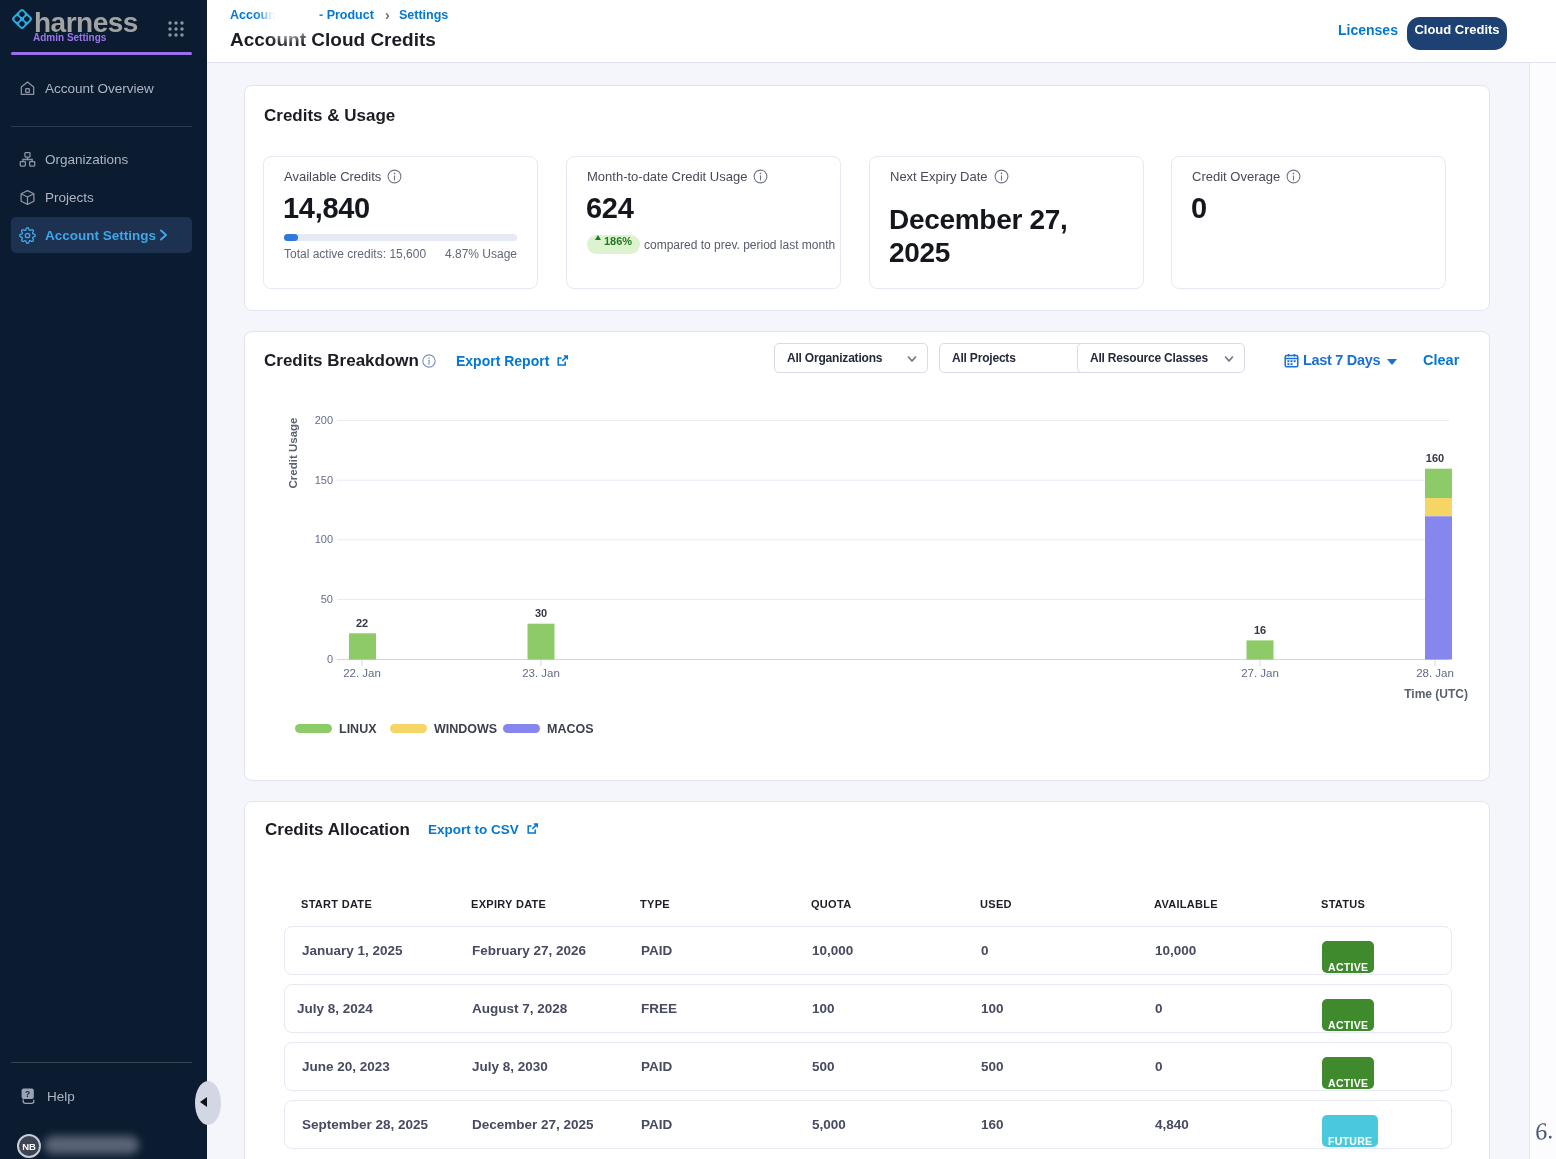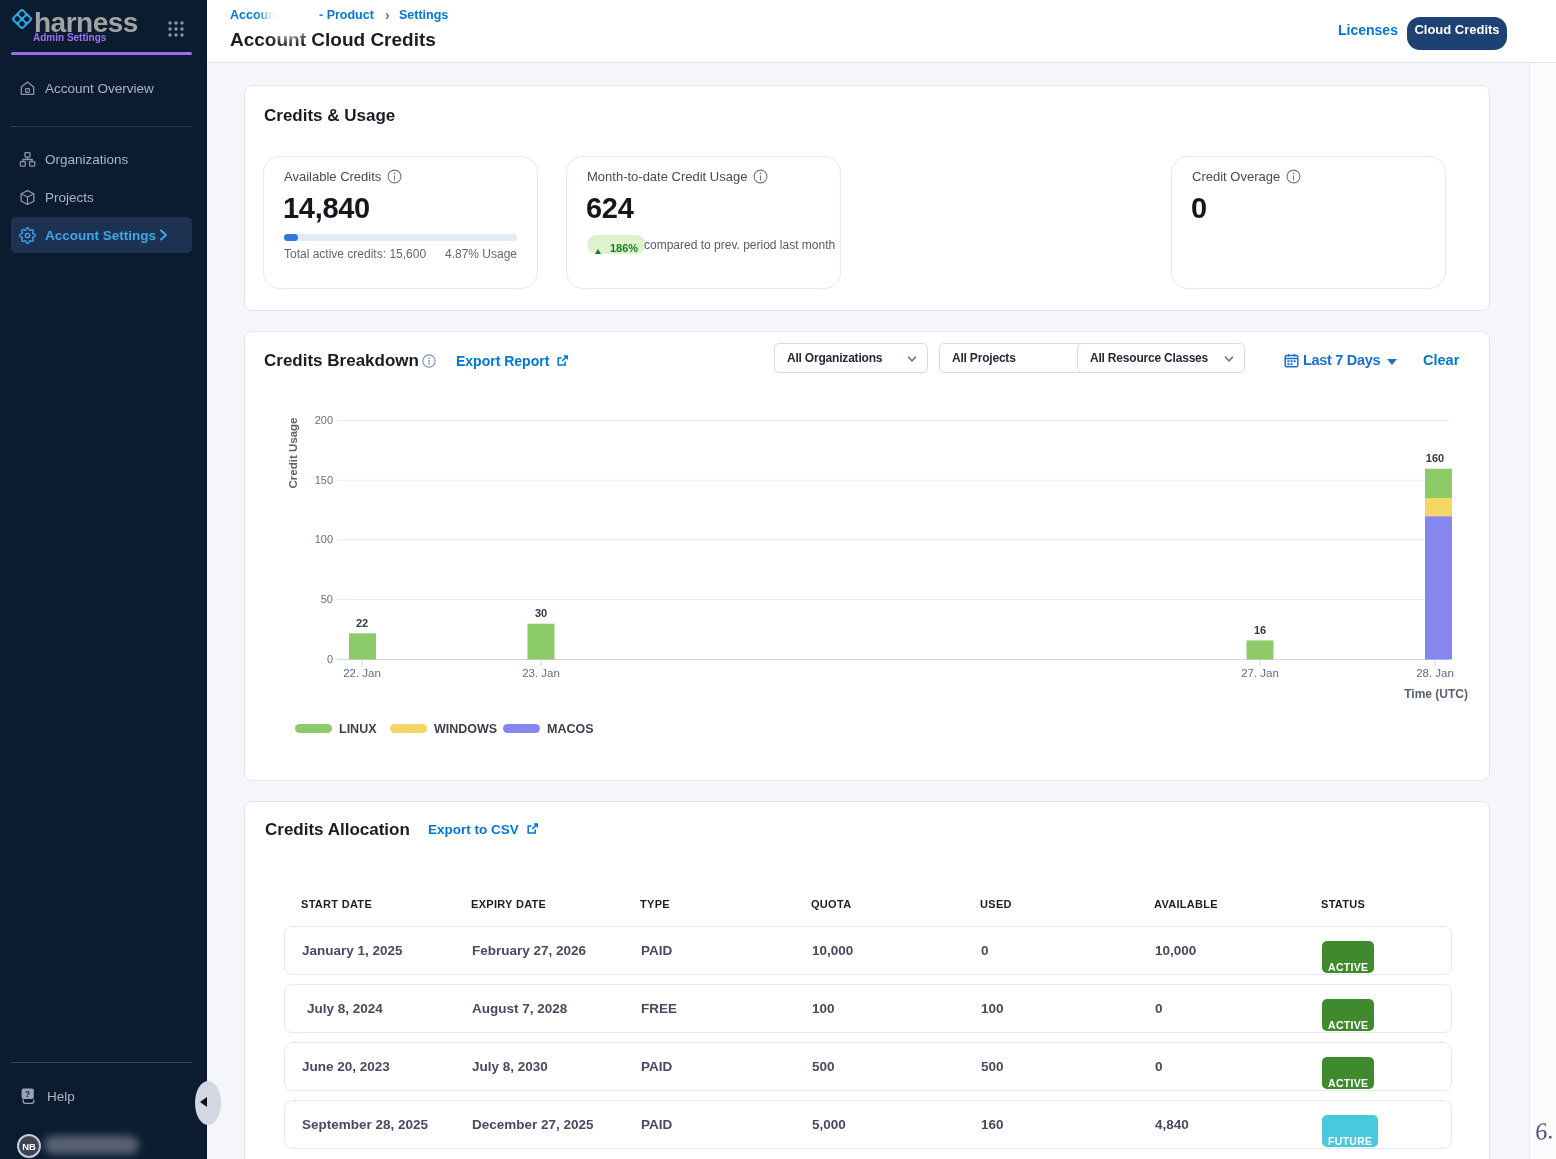--- a/index.html
+++ b/index.html
@@ -30,21 +30,21 @@
   .hdr-licenses { position:absolute; left:1131px; top:22px; font-size:14px; font-weight:700; color:#0278d5; }
   .hdr-pill { position:absolute; left:1200px; top:17px; width:100px; height:33px; background:#1d4173; border-radius:13px; color:#fff; font-size:13px; font-weight:700; text-align:center; line-height:25px; }
 
   
   #main { position:absolute; left:207px; top:63px; width:1322px; height:1096px; background:#f4f6fb; }
   #rstrip { position:absolute; left:1529px; top:0; width:27px; height:1159px; background:#fcfcfe; border-left:1px solid #e4e5ef; z-index:1; }
   .card { position:absolute; background:#fff; border:1px solid #e3e5ee; border-radius:8px; }
   .card-title { font-size:17px; font-weight:700; color:#1b1c24; }
 
   
-  .stat { position:absolute; top:70px; width:275px; height:133px; border:1px solid #e7e9f2; border-radius:17px; background:#fff; }
+  .stat { position:absolute; top:70px; width:275px; height:133px; border:1px solid #e7e9f2; border-radius:8px; background:#fff; }
   .stat .lbl { position:absolute; left:20px; top:12px; font-size:13px; color:#474a59; display:flex; align-items:center; gap:6px; }
   .stat .val { position:absolute; left:19px; top:35px; font-size:29px; font-weight:700; color:#15171e; letter-spacing:-0.3px; }
   .link { font-weight:700; color:#0278d5; font-size:14px; }
   .dd { position:absolute; top:11px; height:30px; background:#fff; border:1px solid #d8dae8; border-radius:5px; font-size:12px; font-weight:700; color:#252a3a; line-height:28px; padding-left:12px; letter-spacing:-0.2px; }
   .dd svg { position:absolute; right:9px; top:9px; width:12px; height:12px; fill:none; stroke:#6b7183; stroke-width:1.6; stroke-linecap:round; stroke-linejoin:round; }
 
   
   .thead { position:absolute; font-size:11px; font-weight:700; color:#1d1e26; letter-spacing:0.3px; }
   .trow { position:absolute; left:39px; width:1168px; height:49px; background:#fff; border:1px solid #e7e9f2; border-radius:8px; }
   .tcell { position:absolute; top:0; height:47px; line-height:47px; font-size:13.5px; color:#474a61;font-weight:bold; }
@@ -87,27 +87,35 @@
     <div style="position:absolute; left:20px; top:90px; width:233px; font-size:12px; color:#63667a;">Total active credits: 15,600<span style="float:right;">4.87% Usage</span></div>
   </div>
 
   <div class="stat" style="left:321px;">
     <div class="lbl">Month-to-date Credit Usage <svg width="15" height="15" viewBox="0 0 15 15" fill="none" stroke="#70758a" stroke-width="1.1">
           <circle cx="7.5" cy="7.5" r="6.4"></circle>
           <path d="M7.5 6.7 V11" stroke-linecap="round"></path>
           <circle cx="7.5" cy="4.4" r="0.8" fill="#70758a" stroke="none"></circle>
         </svg></div>
     <div class="val">624</div>
-    <div style="position:absolute; left:20px; top:78px; height:19px; padding:0 8px; background:#ddf2cf; border-radius:10px; display:flex; align-items:flex-end; gap:9px;">
+    <div style="position:absolute; left:20px; top:78px; height:19px; padding:0 8px; background:#ddf2cf; border-radius:10px; display:flex; align-items:flex-start; gap:3px;">
       <span style="width:0; height:0; border-left:3.5px solid transparent; border-right:3.5px solid transparent; border-bottom:5.5px solid #1f7d1f;"></span>
       <span style="font-size:11px; font-weight:700; color:#1f7d1f;">186%</span>
     </div>
     <div style="position:absolute; left:77px; top:81px; font-size:12px; color:#565b6b; white-space:nowrap;">compared to prev. period last month</div>
   </div>
 
+  <div class="stat" style="left:624px;">
+    <div class="lbl">Next Expiry Date <svg width="15" height="15" viewBox="0 0 15 15" fill="none" stroke="#70758a" stroke-width="1.1">
+          <circle cx="7.5" cy="7.5" r="6.4"></circle>
+          <path d="M7.5 6.7 V11" stroke-linecap="round"></path>
+          <circle cx="7.5" cy="4.4" r="0.8" fill="#70758a" stroke="none"></circle>
+        </svg></div>
+    <div style="position:absolute; left:19px; top:46px; font-size:28px; font-weight:700; color:#15171e; line-height:33px; letter-spacing:-0.3px;">December 27,<br>2025</div>
+  </div>
 
   <div class="stat" style="left:926px;">
     <div class="lbl">Credit Overage <svg width="15" height="15" viewBox="0 0 15 15" fill="none" stroke="#70758a" stroke-width="1.1">
           <circle cx="7.5" cy="7.5" r="6.4"></circle>
           <path d="M7.5 6.7 V11" stroke-linecap="round"></path>
           <circle cx="7.5" cy="4.4" r="0.8" fill="#70758a" stroke="none"></circle>
         </svg></div>
     <div class="val">0</div>
   </div>
 </div>
@@ -226,21 +234,21 @@
   <div class="trow" style="top:124px;">
     <div class="tcell" style="left:17px;">January 1, 2025</div>
     <div class="tcell" style="left:187px;">February 27, 2026</div>
     <div class="tcell" style="left:356px;">PAID</div>
     <div class="tcell" style="left:527px;">10,000</div>
     <div class="tcell" style="left:696px;">0</div>
     <div class="tcell" style="left:870px;">10,000</div>
     <div class="badge active" style="left:1037px;">ACTIVE</div>
   </div>
   <div class="trow" style="top:182px;">
-    <div class="tcell" style="left:22px;">July 8, 2024</div>
+    <div class="tcell" style="left:12px;">July 8, 2024</div>
     <div class="tcell" style="left:187px;">August 7, 2028</div>
     <div class="tcell" style="left:356px;">FREE</div>
     <div class="tcell" style="left:527px;">100</div>
     <div class="tcell" style="left:696px;">100</div>
     <div class="tcell" style="left:870px;">0</div>
     <div class="badge active" style="left:1037px;">ACTIVE</div>
   </div>
   <div class="trow" style="top:240px;">
     <div class="tcell" style="left:17px;">June 20, 2023</div>
     <div class="tcell" style="left:187px;">July 8, 2030</div>

